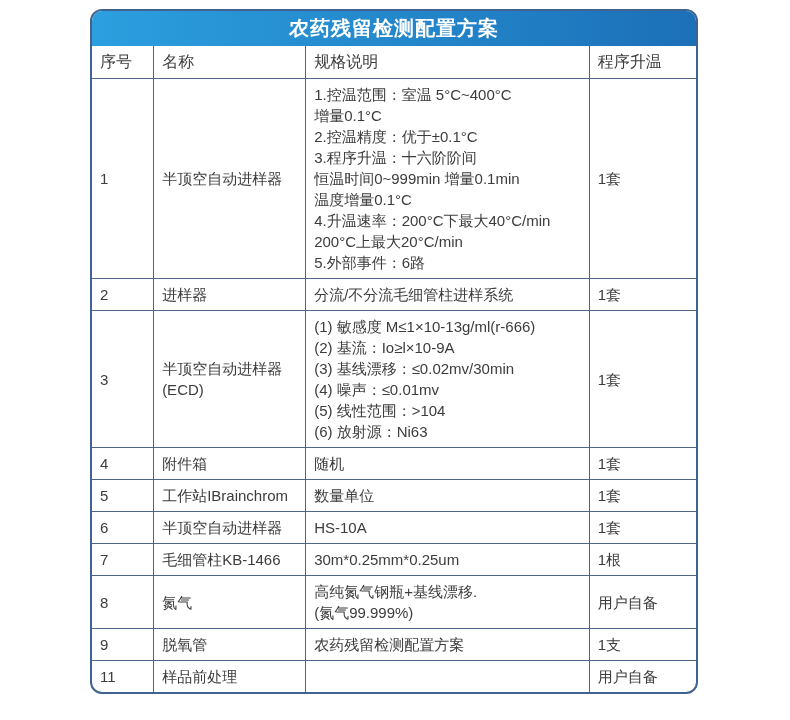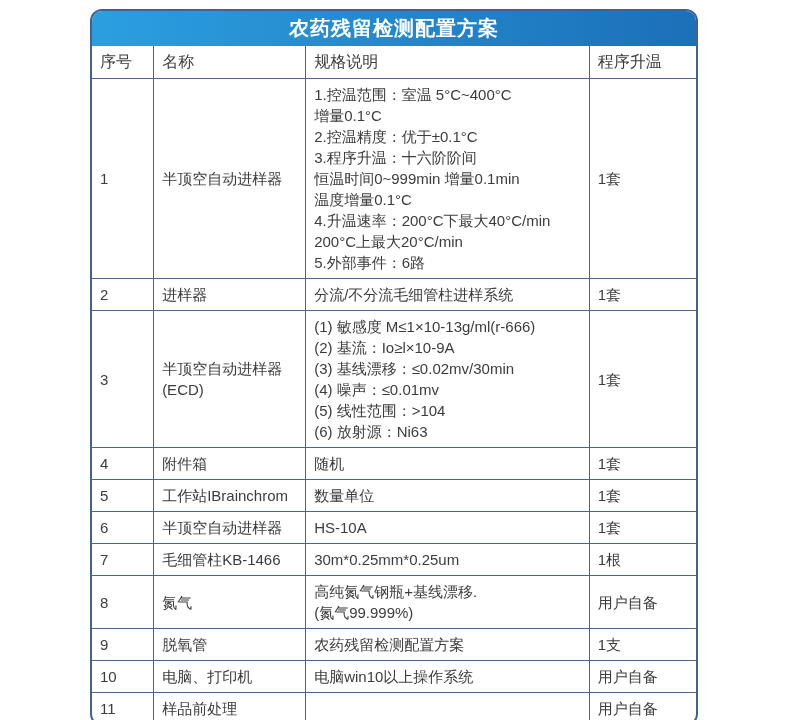--- a/index.html
+++ b/index.html
@@ -154,26 +154,20 @@
 (氮气99.999%)</td>
           <td>用户自备</td>
         </tr>
         <tr>
           <td class="seq-cell">9</td>
           <td class="multiline">脱氧管</td>
           <td class="multiline">农药残留检测配置方案</td>
           <td>1支</td>
         </tr>
         <tr>
-          <td class="seq-cell">10</td>
-          <td class="multiline">电脑、打印机</td>
-          <td class="multiline">电脑win10以上操作系统</td>
-          <td>用户自备</td>
-        </tr>
-        <tr>
           <td class="seq-cell">11</td>
           <td class="multiline">样品前处理</td>
           <td class="multiline"></td>
           <td>用户自备</td>
         </tr>
       </tbody>
     </table>
   </div>
 </div>
 

